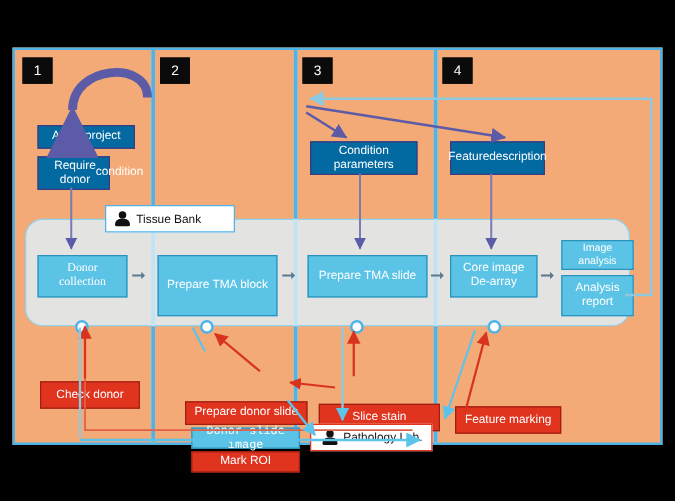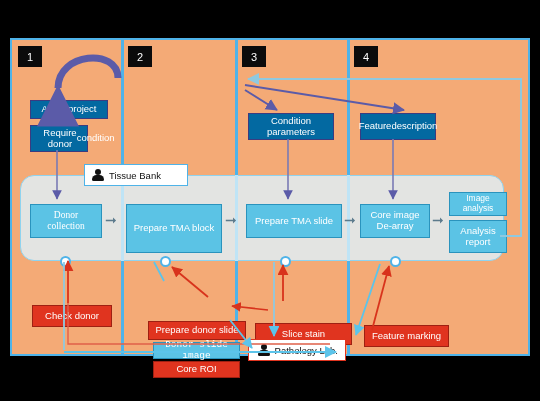--- a/index.html
+++ b/index.html
@@ -109,21 +109,21 @@
     <div class="dot" style="left:148px;top:216px;"></div>
     <div class="dot" style="left:268px;top:216px;"></div>
     <div class="dot" style="left:378px;top:216px;"></div>
 
     <div class="node red" style="left:20px;top:265px;width:80px;height:22px;">Check donor</div>
 
     <div class="node red" style="left:136px;top:281px;width:98px;height:19px;">Prepare donor slide</div>
 
     <div class="node blue" style="left:141px;top:302px;width:87px;height:17px;font-family:Liberation Mono, monospace;">Donor slide image</div>
 
-    <div class="node red" style="left:141px;top:321px;width:87px;height:17px;">Core ROI</div>
+    <div class="node red" style="left:141px;top:321px;width:87px;height:17px;">Mark ROI</div>
 
     <div class="node red" style="left:243px;top:283px;width:97px;height:22px;">Slice stain</div>
 
     <div class="node red" style="left:352px;top:285px;width:85px;height:22px;">Feature marking</div>
 
 
     <div class="actor tb" style="left:72px;top:124px;width:104px;height:22px;">
       <span class="person">
           <i></i>
           <b></b>

